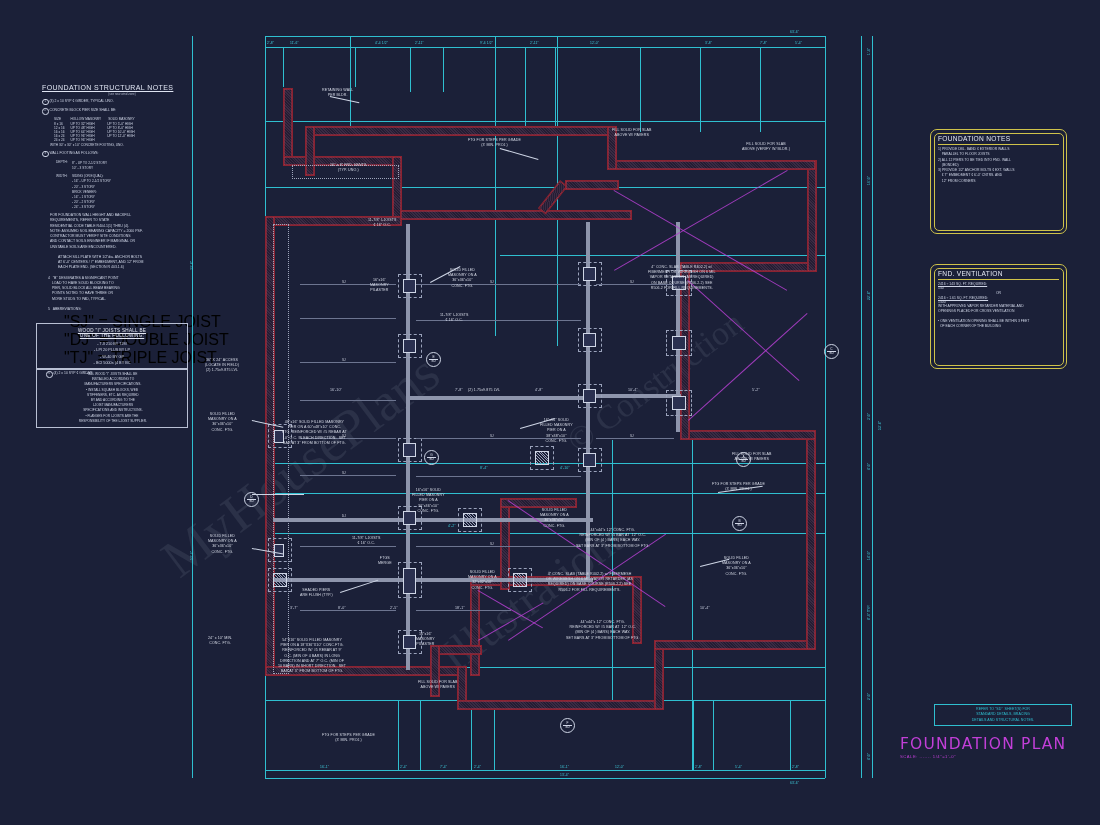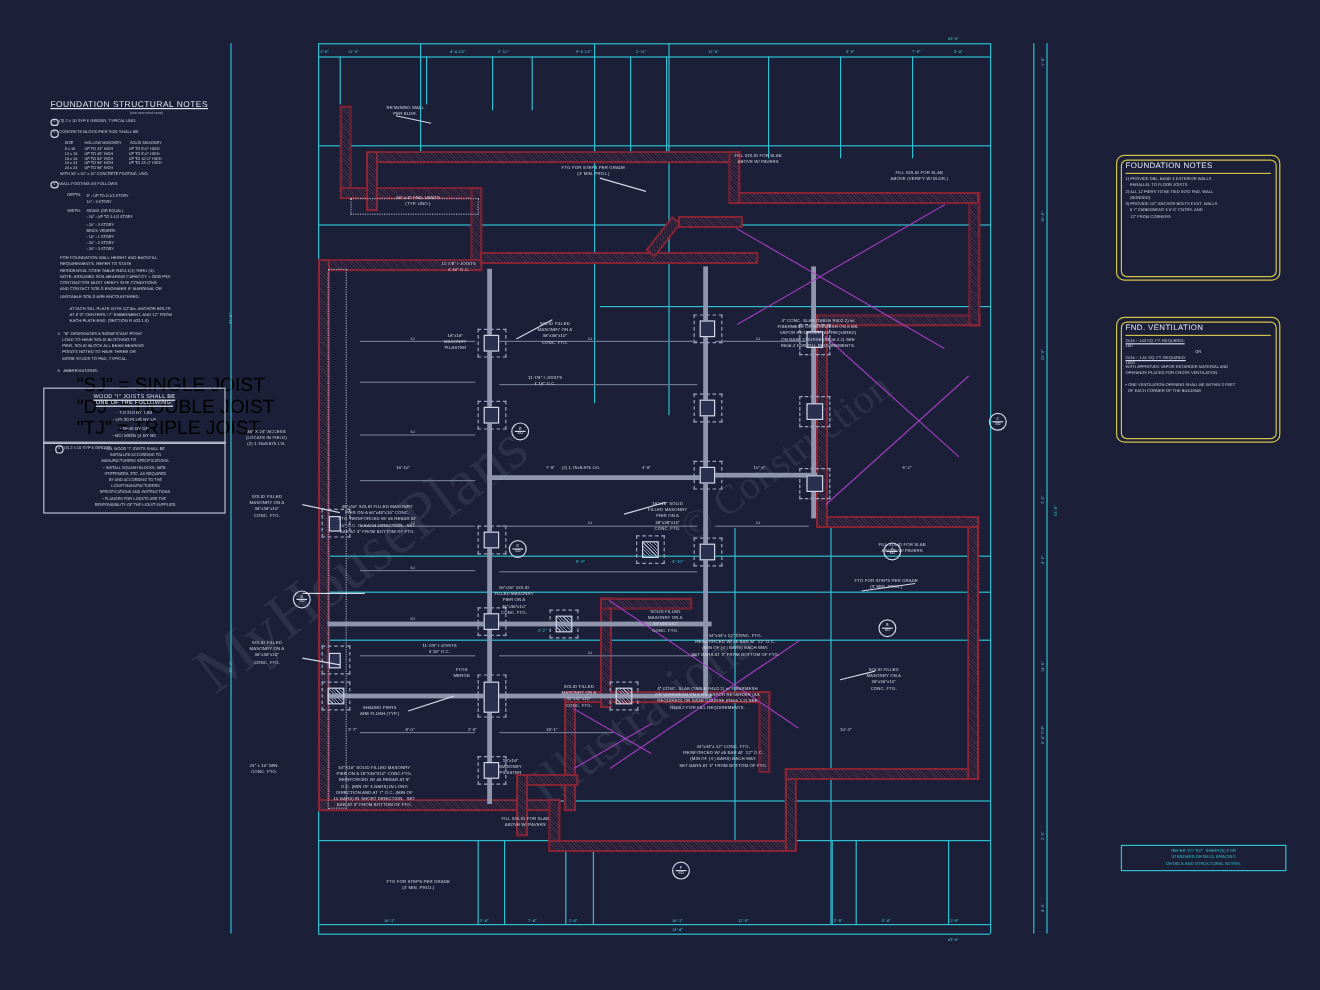--- a/index.html
+++ b/index.html
@@ -229,20 +229,24 @@
   OF EACH CORNER OF THE BUILDING</div>
       </div>
     </div>
   </div>
 
   <div id="refbox">
     <div>REFER TO "SD"  SHEET(S) FOR
 STANDARD DETAILS, BRACING
 DETAILS AND STRUCTURAL NOTES.</div>
   </div>
+  <div id="title">
+    <div class="big">FOUNDATION PLAN</div>
+    <div class="sc">SCALE: ....... 1/4"=1'-0"</div>
+  </div>
 
   <div class="abs" id="plan" style="left:0;top:0;width:1100px;height:825px;">
 
     <div class="cy" style="left:265px;top:36px;width:560px;"></div>
     <div class="cy" style="left:265px;top:47px;width:560px;"></div>
     <div class="cy" style="left:265px;top:778px;width:560px;"></div>
     <div class="cy" style="left:265px;top:770px;width:560px;"></div>
     <div class="cyv" style="left:872px;top:36px;height:742px;"></div>
     <div class="cyv" style="left:861px;top:36px;height:742px;"></div>
     <div class="cyv" style="left:192px;top:36px;height:742px;"></div>

